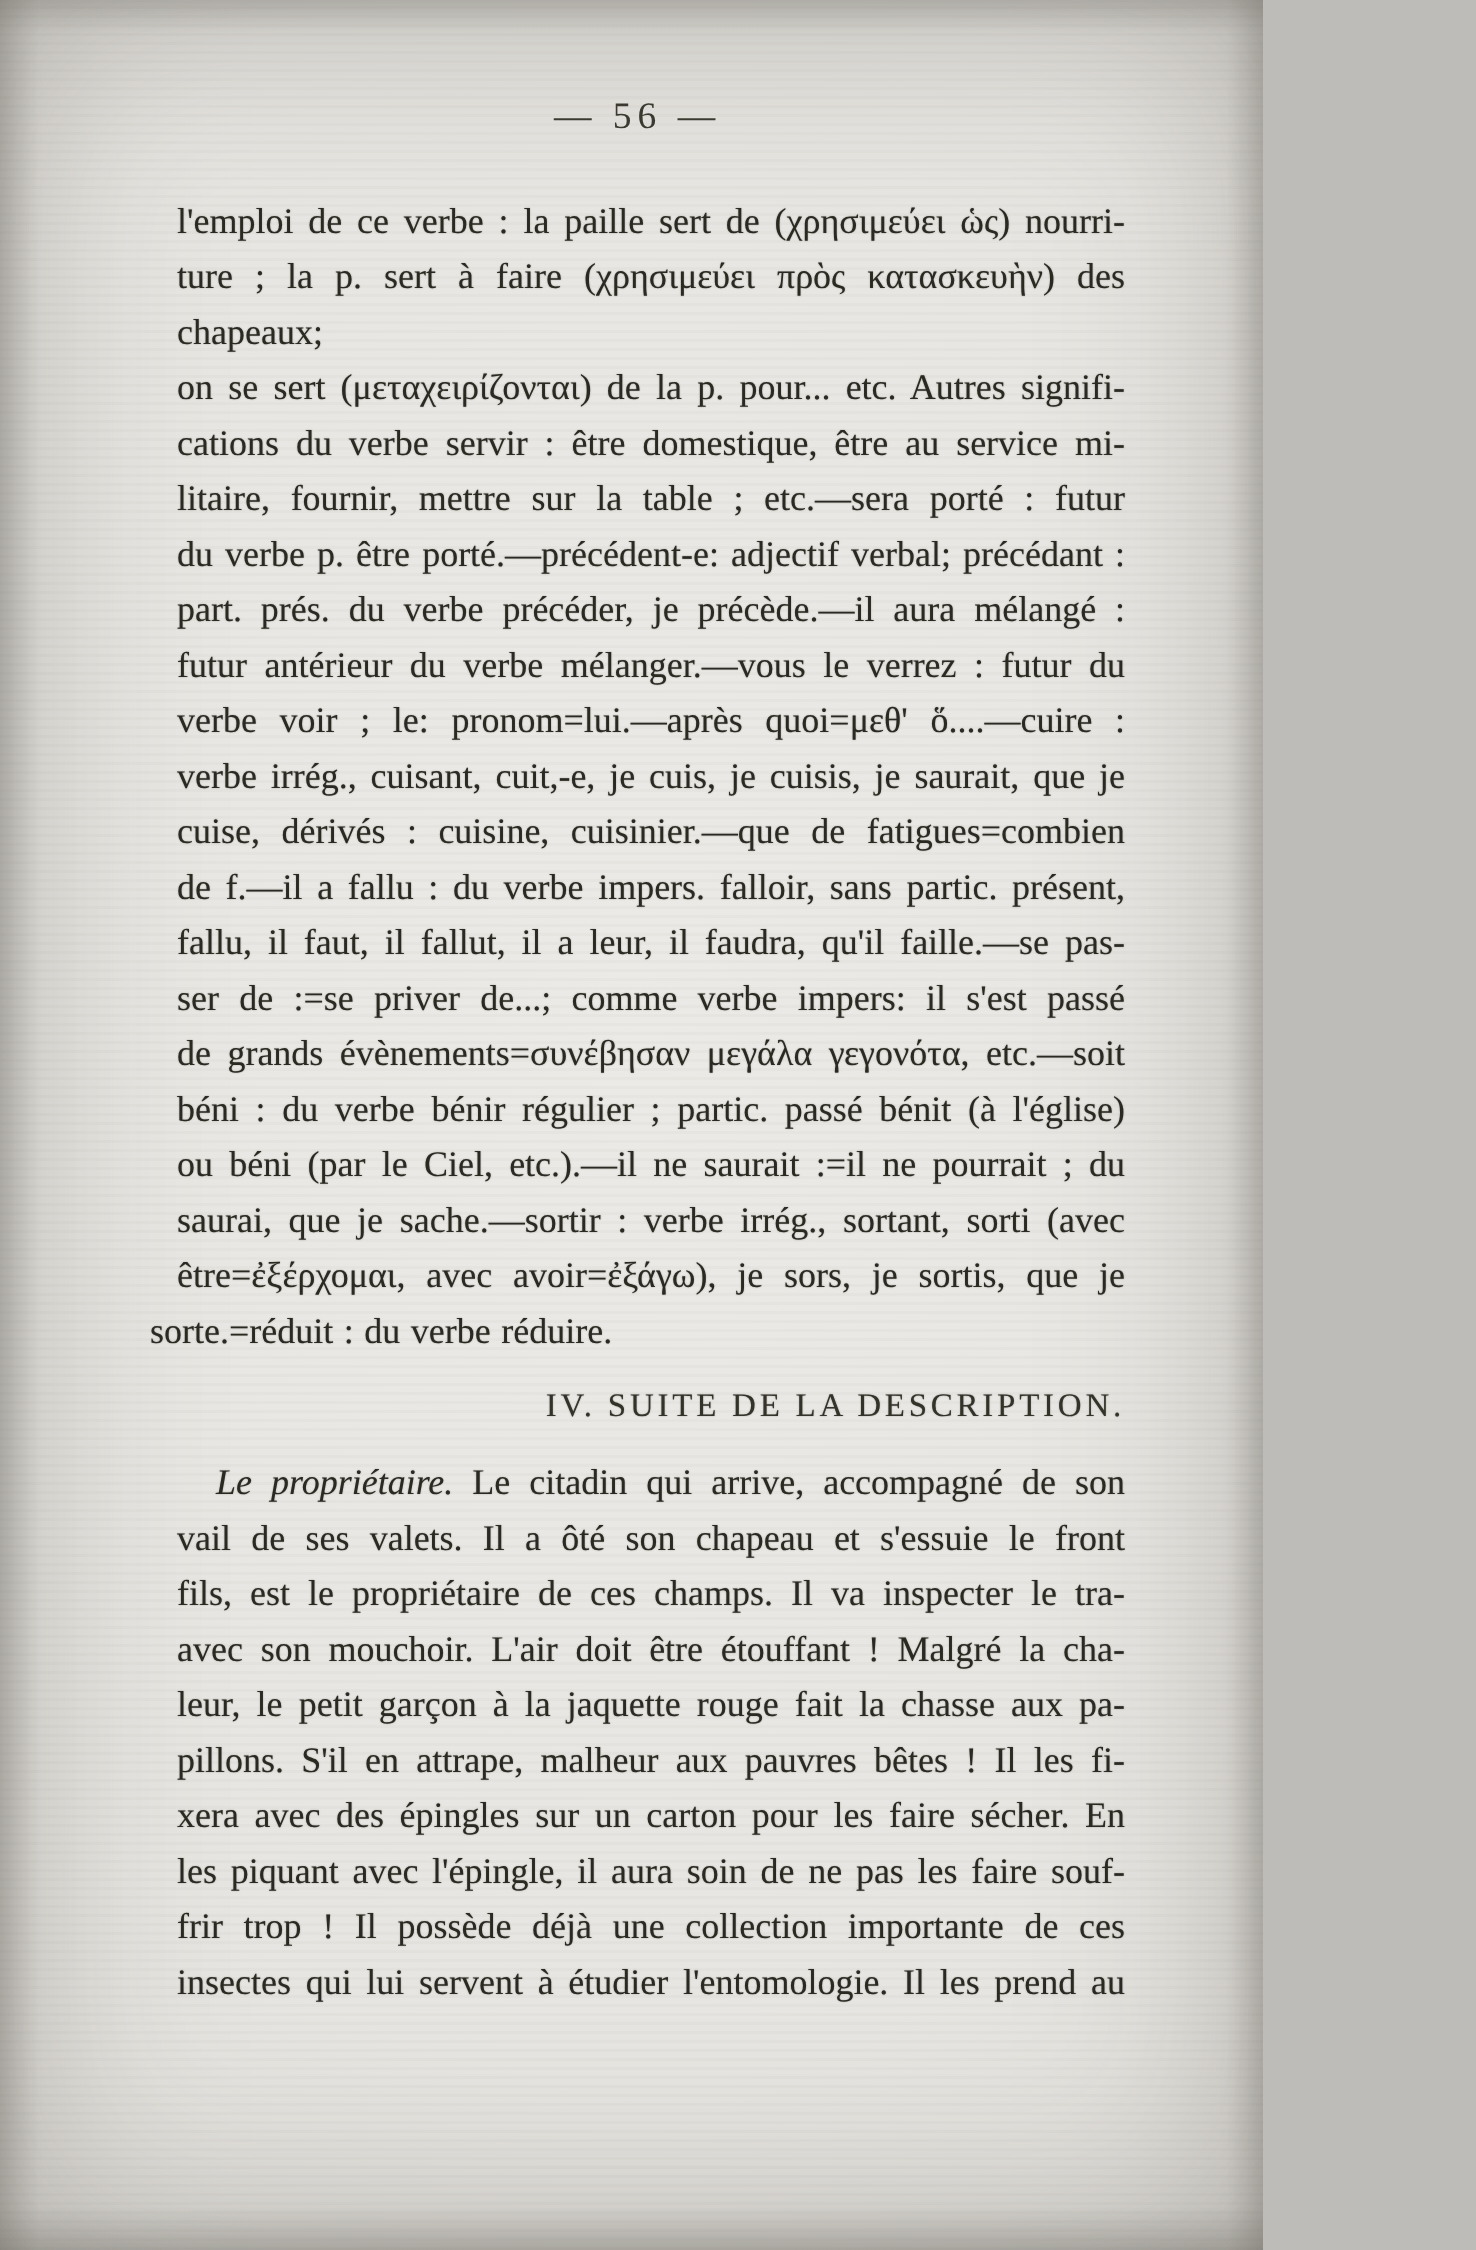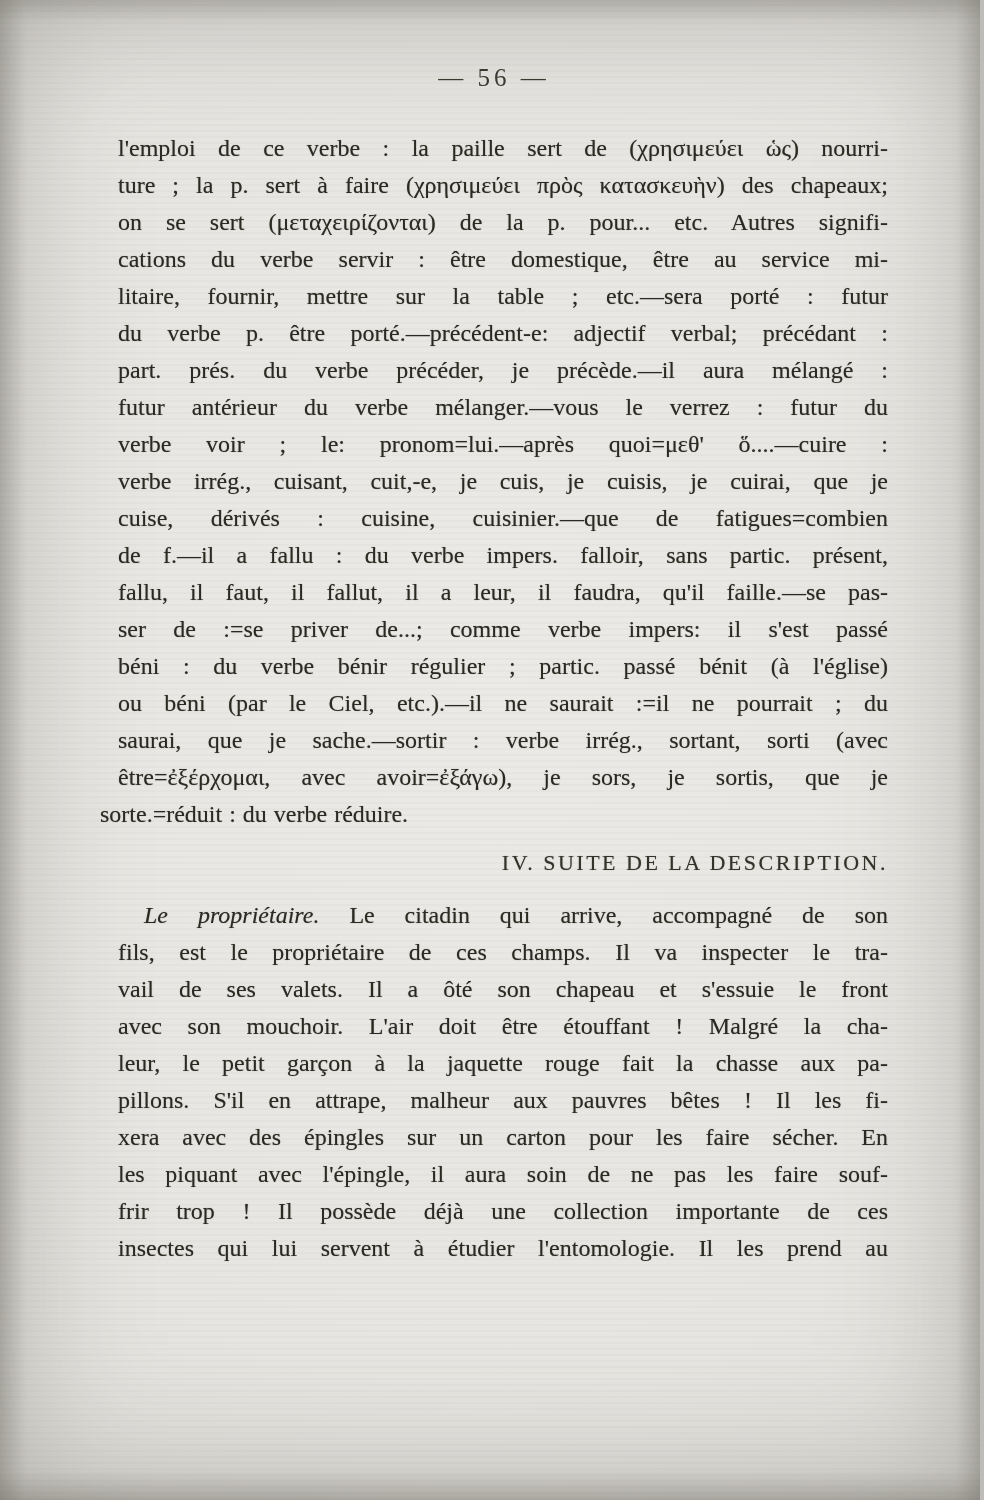--- a/index.html
+++ b/index.html
@@ -4,21 +4,21 @@
 <style>
   * { margin: 0; padding: 0; box-sizing: border-box; }
   html, body { width: 984px; height: 1500px; }
   body {
     font-family: "Liberation Serif", "DejaVu Serif", serif;
     background: #bdbcb8;
     overflow: hidden;
   }
   .scan {
     position: relative;
-    width: 980px;
+    width: 842px;
     height: 1500px;
     color: #2b2a22;
     background:
       repeating-linear-gradient(0deg, rgba(110,106,96,0.035) 0 2px, rgba(0,0,0,0) 2px 6px),
       radial-gradient(ellipse 130% 95% at 50% 45%, #eceae6 0%, #e7e5e1 50%, #dbd9d4 82%, #ccCac5 100%);
     box-shadow: inset 0 0 140px rgba(88, 85, 76, 0.38), inset 0 0 28px rgba(88, 85, 76, 0.22);
   }
   .content {
     position: absolute;
     left: 100px;
@@ -83,43 +83,44 @@
       <div>
           <div class="line just">l'emploi de ce verbe : la paille sert de (χρησιμεύει ὡς) nourri-</div>
           <div class="line just">ture ; la p. sert à faire (χρησιμεύει πρὸς κατασκευὴν) des chapeaux;</div>
           <div class="line just">on se sert (μεταχειρίζονται) de la p. pour... etc. Autres signifi-</div>
           <div class="line just">cations du verbe servir : être domestique, être au service mi-</div>
           <div class="line just">litaire, fournir, mettre sur la table ; etc.—sera porté : futur</div>
           <div class="line just">du verbe p. être porté.—précédent-e: adjectif verbal; précédant :</div>
           <div class="line just">part. prés. du verbe précéder, je précède.—il aura mélangé :</div>
           <div class="line just">futur antérieur du verbe mélanger.—vous le verrez : futur du</div>
           <div class="line just">verbe voir ; le: pronom=lui.—après quoi=μεθ' ὅ....—cuire :</div>
-          <div class="line just">verbe irrég., cuisant, cuit,-e, je cuis, je cuisis, je cuirai, que je</div>
+          <div class="line just">verbe irrég., cuisant, cuit,-e, je cuis, je cuisis, je saurait, que je</div>
           <div class="line just">cuise, dérivés : cuisine, cuisinier.—que de fatigues=combien</div>
           <div class="line just">de f.—il a fallu : du verbe impers. falloir, sans partic. présent,</div>
           <div class="line just">fallu, il faut, il fallut, il a leur, il faudra, qu'il faille.—se pas-</div>
           <div class="line just">ser de :=se priver de...; comme verbe impers: il s'est passé</div>
+          <div class="line just">de grands évènements=συνέβησαν μεγάλα γεγονότα, etc.—soit</div>
           <div class="line just">béni : du verbe bénir régulier ; partic. passé bénit (à l'église)</div>
           <div class="line just">ou béni (par le Ciel, etc.).—il ne saurait :=il ne pourrait ; du</div>
           <div class="line just">saurai, que je sache.—sortir : verbe irrég., sortant, sorti (avec</div>
           <div class="line just">être=ἐξέρχομαι, avec avoir=ἐξάγω), je sors, je sortis, que je</div>
         </div>
       <div class="line">sorte.=réduit : du verbe réduire.</div>
     </div>
 
 
     <h2 class="heading">IV. SUITE DE LA DESCRIPTION.</h2>
 
     <div class="bodytext para-2">
       <div class="line just first-line">
         <span class="italic">Le propriétaire.</span><span> Le citadin qui arrive, accompagné de son</span>
       </div>
       <div>
+          <div class="line just">vail de ses valets. Il a ôté son chapeau et s'essuie le front</div>
           <div class="line just">fils, est le propriétaire de ces champs. Il va inspecter le tra-</div>
-          <div class="line just">vail de ses valets. Il a ôté son chapeau et s'essuie le front</div>
           <div class="line just">avec son mouchoir. L'air doit être étouffant ! Malgré la cha-</div>
           <div class="line just">leur, le petit garçon à la jaquette rouge fait la chasse aux pa-</div>
           <div class="line just">pillons. S'il en attrape, malheur aux pauvres bêtes ! Il les fi-</div>
           <div class="line just">xera avec des épingles sur un carton pour les faire sécher. En</div>
           <div class="line just">les piquant avec l'épingle, il aura soin de ne pas les faire souf-</div>
           <div class="line just">frir trop ! Il possède déjà une collection importante de ces</div>
           <div class="line just">insectes qui lui servent à étudier l'entomologie. Il les prend au</div>
         </div>
     </div>
 

